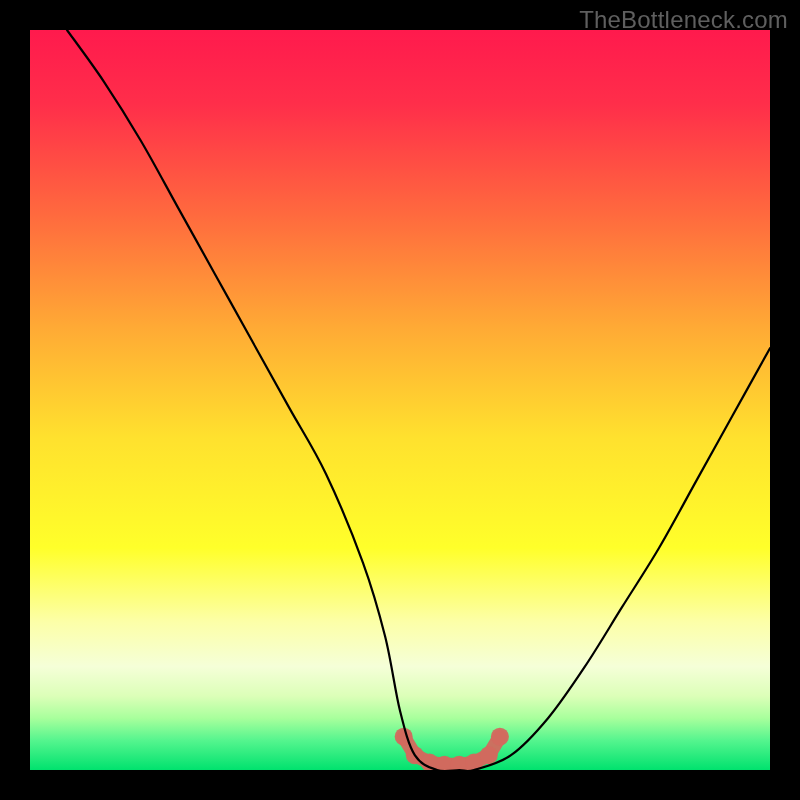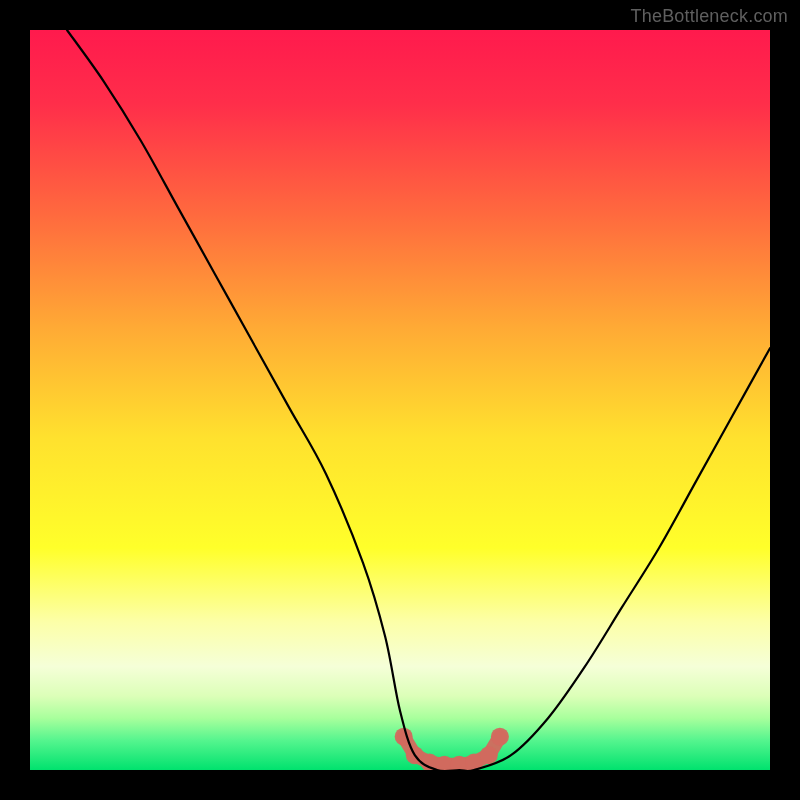--- a/index.html
+++ b/index.html
@@ -15,21 +15,21 @@
     position: relative;
     width: 800px;
     height: 800px;
     background: #000;
   }
   .watermark {
     position: absolute;
     top: 6px;
     right: 12px;
     color: #5f5f5f;
-    font-size: 18px;
+    font-size: 24px;
     font-weight: 500;
     letter-spacing: 0.2px;
     z-index: 10;
   }
   .plot-area {
     position: absolute;
     left: 30px;
     top: 30px;
     width: 740px;
     height: 740px;

